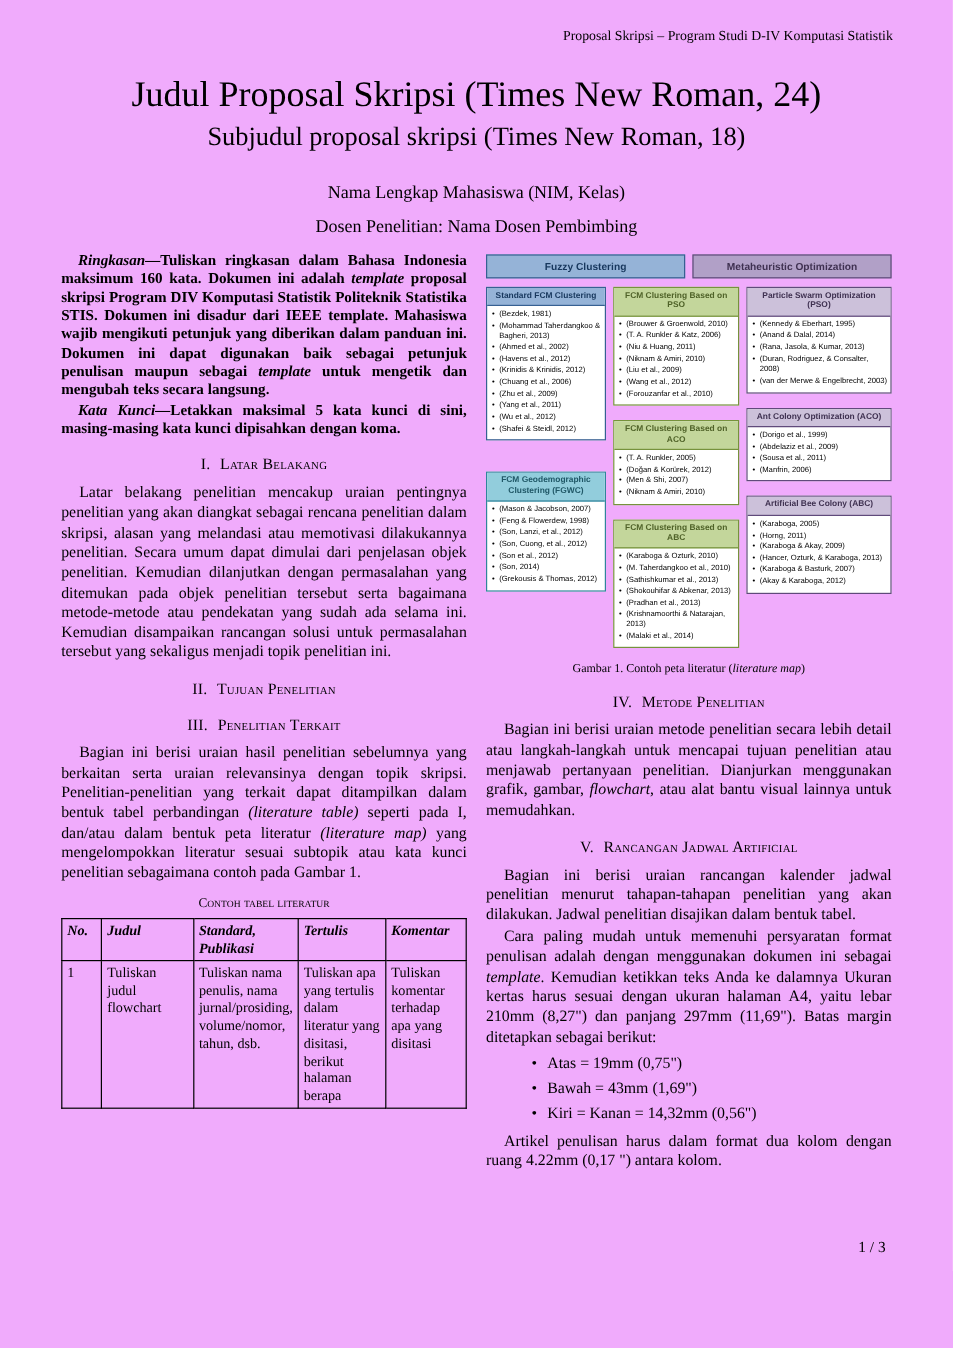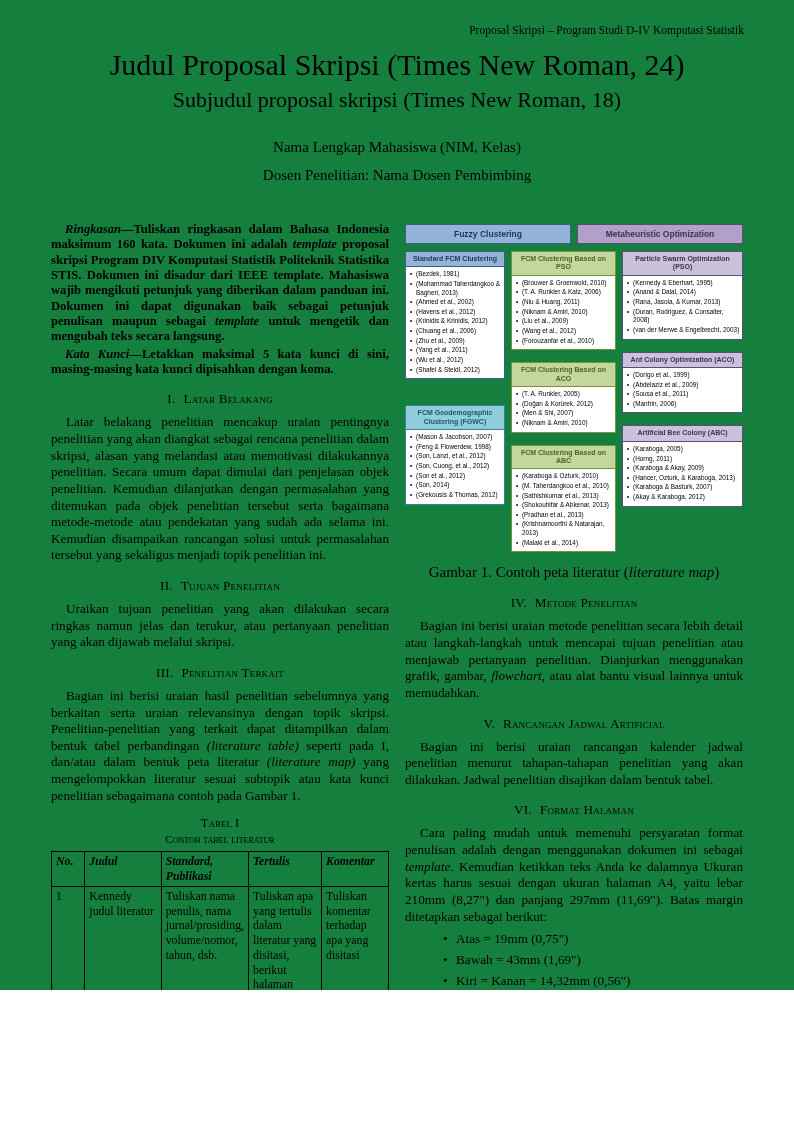--- a/index.html
+++ b/index.html
@@ -1,28 +1,28 @@
 <!DOCTYPE html>
 <html><head>
 <meta charset="utf-8">
 <style>
   * { box-sizing: border-box; }
   html,body { margin:0; padding:0; }
   body {
     width:794px; height:1123px; background:#ffffff; color:#000;
     font-family:"Liberation Serif", serif;
   }
-  .page { position:relative; width:794px; height:990px; overflow:hidden; background:#15803d; }
+  .page { position:relative; width:794px; height:1123px; overflow:hidden; background:#f0abfc; }
   .running-head { position:absolute; top:24px; right:50px; font-size:11.5px; }
-  .title-block { padding-top:48px; text-align:center; }
+  .title-block { padding-top:62px; text-align:center; }
   .doc-title { font-size:30px; line-height:1.15; font-weight:normal; margin:0; }
   .doc-subtitle { font-size:22px; line-height:1.2; font-weight:normal; margin:4px 0 0; }
   .author-line { font-size:15px; margin-top:26px; }
   .advisor-line { font-size:15px; margin-top:11px; }
-  .cols { display:flex; gap:16px; margin:38px 51px 0; }
+  .cols { display:flex; gap:16px; margin:12px 51px 0; }
   .col { flex:0 0 338px; width:338px; text-align:justify; }
   p { margin:0; }
   .para { font-size:13.2px; line-height:1.26; text-indent:15px; margin-bottom:2px; }
   .abstract-p, .keywords-p { font-size:12.6px; line-height:1.22; font-weight:bold; text-indent:14px; }
   .keywords-p { margin-top:2px; }
   .it { font-style:italic; }
   .bd { font-weight:bold; }
   .sec-h { text-align:center; font-size:13.2px; font-weight:normal; margin:14px 0 7px; letter-spacing:0.2px; }
   .sec-h .sec-label { margin-left:8px; font-variant:small-caps; }
   .table-caption { text-align:center; margin-top:12px; }
@@ -44,21 +44,21 @@
   .fig-col1 .fig-box + .fig-box { margin-top:14px; }
   .fig-box { border:1px solid #777; background:#fff; }
   .fig-box-h { font-weight:bold; font-size:7px; line-height:1.2; text-align:center; padding:3px 2px; border-bottom:1px solid; }
   .fig-box-body { padding:3px 2px 3px 3px; text-align:left; }
   .cite { font-size:6.4px; line-height:1.35; padding-left:7px; position:relative; margin-bottom:1px; }
   .cite::before { content:"•"; position:absolute; left:1px; }
   .v-blue { border-color:#376092; } .v-blue .fig-box-h { background:#95b3d7; color:#17375d; border-color:#376092; }
   .v-teal { border-color:#31849b; } .v-teal .fig-box-h { background:#92cddc; color:#205867; border-color:#31849b; }
   .v-green { border-color:#76923c; } .v-green .fig-box-h { background:#c3d69b; color:#4f6228; border-color:#76923c; }
   .v-purple { border-color:#604a7b; } .v-purple .fig-box-h { background:#ccc1da; color:#3f3151; border-color:#604a7b; }
-  .fig-caption { text-align:center; font-size:15px; margin:12px 0 2px; font-family:"Liberation Serif", serif; }
+  .fig-caption { text-align:center; font-size:10px; margin:12px 0 2px; font-family:"Liberation Serif", serif; }
   .bullet-list { margin:5px 0 6px 38px; }
   .bullet-item { font-size:13.2px; line-height:1.3; padding-left:13px; position:relative; margin-bottom:4px; text-align:left; }
   .bullet-item::before { content:"•"; position:absolute; left:0; }
   .page-number { position:absolute; top:1032px; right:56px; font-size:12.8px; }
 </style>
 </head>
 <body>
 
 <div class="page">
 
@@ -74,43 +74,41 @@
   <div class="cols">
 
     <div class="col">
       <p class="abstract-p"><span class="it bd">Ringkasan—</span><span class="bd">Tuliskan ringkasan dalam Bahasa Indonesia maksimum 160 kata. Dokumen ini adalah </span><span class="it bd">template</span><span class="bd"> proposal skripsi Program DIV Komputasi Statistik Politeknik Statistika STIS. Dokumen ini disadur dari IEEE template. Mahasiswa wajib mengikuti petunjuk yang diberikan dalam panduan ini. Dokumen ini dapat digunakan baik sebagai petunjuk penulisan maupun sebagai </span><span class="it bd">template</span><span class="bd"> untuk mengetik dan mengubah teks secara langsung.</span></p>
       <p class="keywords-p"><span class="it bd">Kata Kunci—</span><span class="bd">Letakkan maksimal 5 kata kunci di sini, masing-masing kata kunci dipisahkan dengan koma.</span></p>
 
       <h3 class="sec-h"><span>I.</span><span class="sec-label">Latar Belakang</span></h3>
       <p class="para">Latar belakang penelitian mencakup uraian pentingnya penelitian yang akan diangkat sebagai rencana penelitian dalam skripsi, alasan yang melandasi atau memotivasi dilakukannya penelitian. Secara umum dapat dimulai dari penjelasan objek penelitian. Kemudian dilanjutkan dengan permasalahan yang ditemukan pada objek penelitian tersebut serta bagaimana metode-metode atau pendekatan yang sudah ada selama ini. Kemudian disampaikan rancangan solusi untuk permasalahan tersebut yang sekaligus menjadi topik penelitian ini.</p>
 
       <h3 class="sec-h"><span>II.</span><span class="sec-label">Tujuan Penelitian</span></h3>
-      <p class="para">Uraikan tujuan penelitian yang akan dilakukan secara ringkas namun jelas dan terukur, atau pertanyaan penelitian yang akan dijawab melalui skripsi.</p>
 
       <h3 class="sec-h"><span>III.</span><span class="sec-label">Penelitian Terkait</span></h3>
       <p class="para"><span>Bagian ini berisi uraian hasil penelitian sebelumnya yang berkaitan serta uraian relevansinya dengan topik skripsi. Penelitian-penelitian yang terkait dapat ditampilkan dalam bentuk tabel perbandingan </span><span class="it">(literature table)</span><span> seperti pada I, dan/atau dalam bentuk peta literatur </span><span class="it">(literature map)</span><span> yang mengelompokkan literatur sesuai subtopik atau kata kunci penelitian sebagaimana contoh pada Gambar 1.</span></p>
 
       <div class="table-caption">
-        <div class="l1">Tabel I</div>
         <div class="l2">Contoh tabel literatur</div>
       </div>
       <table class="lit-table">
         <thead>
           <tr>
             <th class="c-no">No.</th>
             <th class="c-judul">Judul</th>
             <th class="c-penulis">Standard, Publikasi</th>
             <th class="c-tertulis">Tertulis</th>
             <th class="c-komentar">Komentar</th>
           </tr>
         </thead>
         <tbody>
           <tr>
             <td>1</td>
-            <td>Kennedy judul literatur</td>
+            <td>Tuliskan judul flowchart</td>
             <td>Tuliskan nama penulis, nama jurnal/prosiding, volume/nomor, tahun, dsb.</td>
             <td>Tuliskan apa yang tertulis dalam literatur yang disitasi, berikut halaman berapa</td>
             <td>Tuliskan komentar terhadap apa yang disitasi</td>
           </tr>
         </tbody>
       </table>
     </div>
 
     <div class="col">
 
@@ -223,21 +221,20 @@
         </div>
       </div>
       <div class="fig-caption"><span>Gambar 1.   Contoh peta literatur (</span><span class="it">literature map</span><span>)</span></div>
 
       <h3 class="sec-h"><span>IV.</span><span class="sec-label">Metode Penelitian</span></h3>
       <p class="para"><span>Bagian ini berisi uraian metode penelitian secara lebih detail atau langkah-langkah untuk mencapai tujuan penelitian atau menjawab pertanyaan penelitian. Dianjurkan menggunakan grafik, gambar, </span><span class="it">flowchart</span><span>, atau alat bantu visual lainnya untuk memudahkan.</span></p>
 
       <h3 class="sec-h"><span>V.</span><span class="sec-label">Rancangan Jadwal Artificial</span></h3>
       <p class="para">Bagian ini berisi uraian rancangan kalender jadwal penelitian menurut tahapan-tahapan penelitian yang akan dilakukan. Jadwal penelitian disajikan dalam bentuk tabel.</p>
 
-      <h3 class="sec-h"><span>VI.</span><span class="sec-label">Format Halaman</span></h3>
       <p class="para"><span>Cara paling mudah untuk memenuhi persyaratan format penulisan adalah dengan menggunakan dokumen ini sebagai </span><span class="it">template</span><span>. Kemudian ketikkan teks Anda ke dalamnya Ukuran kertas harus sesuai dengan ukuran halaman A4, yaitu lebar 210mm (8,27") dan panjang 297mm (11,69"). Batas margin ditetapkan sebagai berikut:</span></p>
 
       <div class="bullet-list">
           <div class="bullet-item">Atas = 19mm (0,75")</div>
           <div class="bullet-item">Bawah = 43mm (1,69")</div>
           <div class="bullet-item">Kiri = Kanan = 14,32mm (0,56")</div>
         </div>
 
       <p class="para">Artikel penulisan harus dalam format dua kolom dengan ruang 4.22mm (0,17 ") antara kolom.</p>
     </div>

